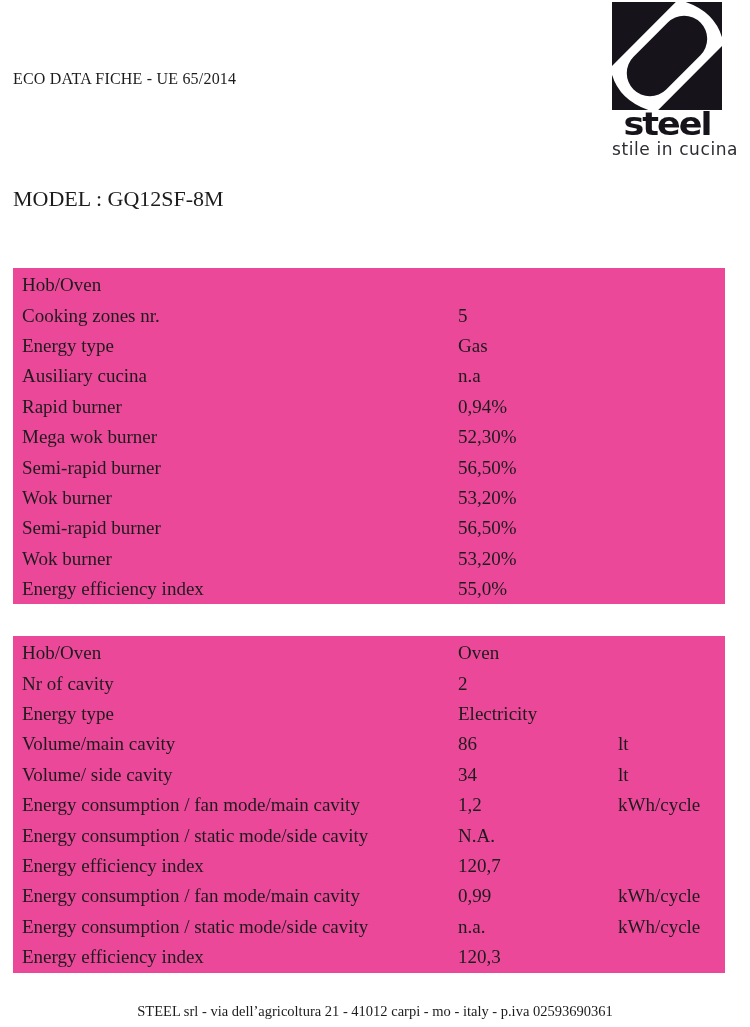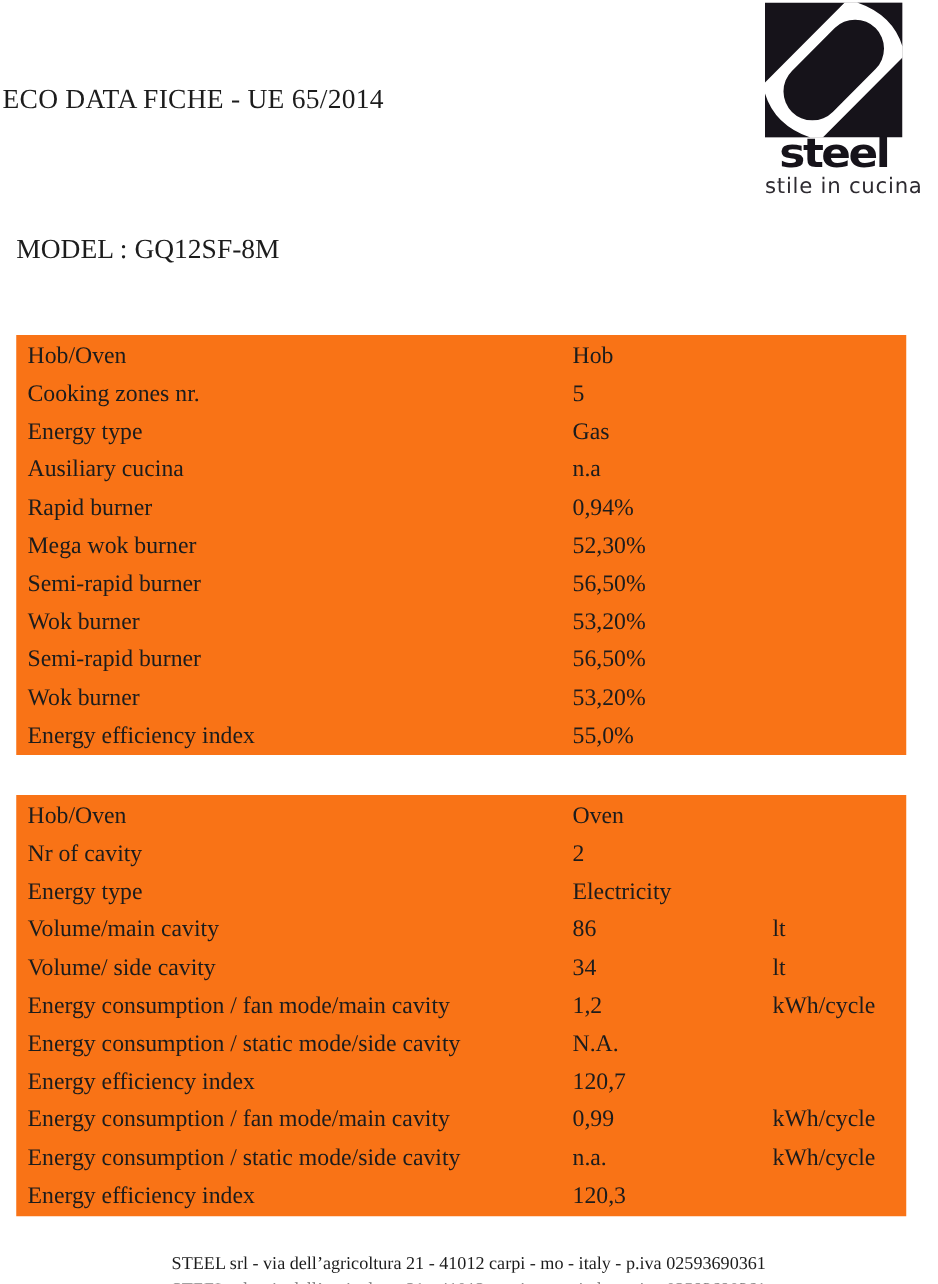--- a/index.html
+++ b/index.html
@@ -12,23 +12,23 @@
     position: relative;
     background: #ffffff;
     font-family: "Liberation Serif", serif;
     color: #1c1c1c;
     overflow: hidden;
   }
 
   
   .doc-title {
     position: absolute;
-    left: 2px;
+    left: 13px;
     top: 66px;
-    font-size: 22px;
+    font-size: 16px;
     line-height: 26px;
     letter-spacing: 0.2px;
     white-space: nowrap;
   }
   .model-line {
     position: absolute;
     left: 13px;
     top: 186px;
     font-size: 22px;
     line-height: 26px;
@@ -71,21 +71,21 @@
     letter-spacing: 0.6px;
     color: #2e2b31;
     white-space: nowrap;
   }
 
   
   .data-table {
     position: absolute;
     left: 13px;
     width: 712px;
-    background: #f97316;
+    background: #ec4899;
     box-sizing: border-box;
     padding-top: 2px;
   }
   .data-table.hob  { top: 268px; height: 336px; }
   .data-table.oven { top: 636px; height: 337px; }
 
   .table-row {
     display: grid;
     grid-template-columns: 436px 160px auto;
     align-items: center;
@@ -144,21 +144,20 @@
   </svg>
   <span class="logo-wordmark">steel</span>
   <span class="logo-tagline">stile in cucina</span>
 </div>
 
 <div class="model-line">MODEL : GQ12SF-8M</div>
 
 <div class="data-table hob" id="hob-table">
     <div class="table-row">
       <span class="cell-label">Hob/Oven</span>
-      <span class="cell-value">Hob</span>
       <span class="cell-unit"></span>
     </div>
     <div class="table-row">
       <span class="cell-label">Cooking zones nr.</span>
       <span class="cell-value">5</span>
       <span class="cell-unit"></span>
     </div>
     <div class="table-row">
       <span class="cell-label">Energy type</span>
       <span class="cell-value">Gas</span>

